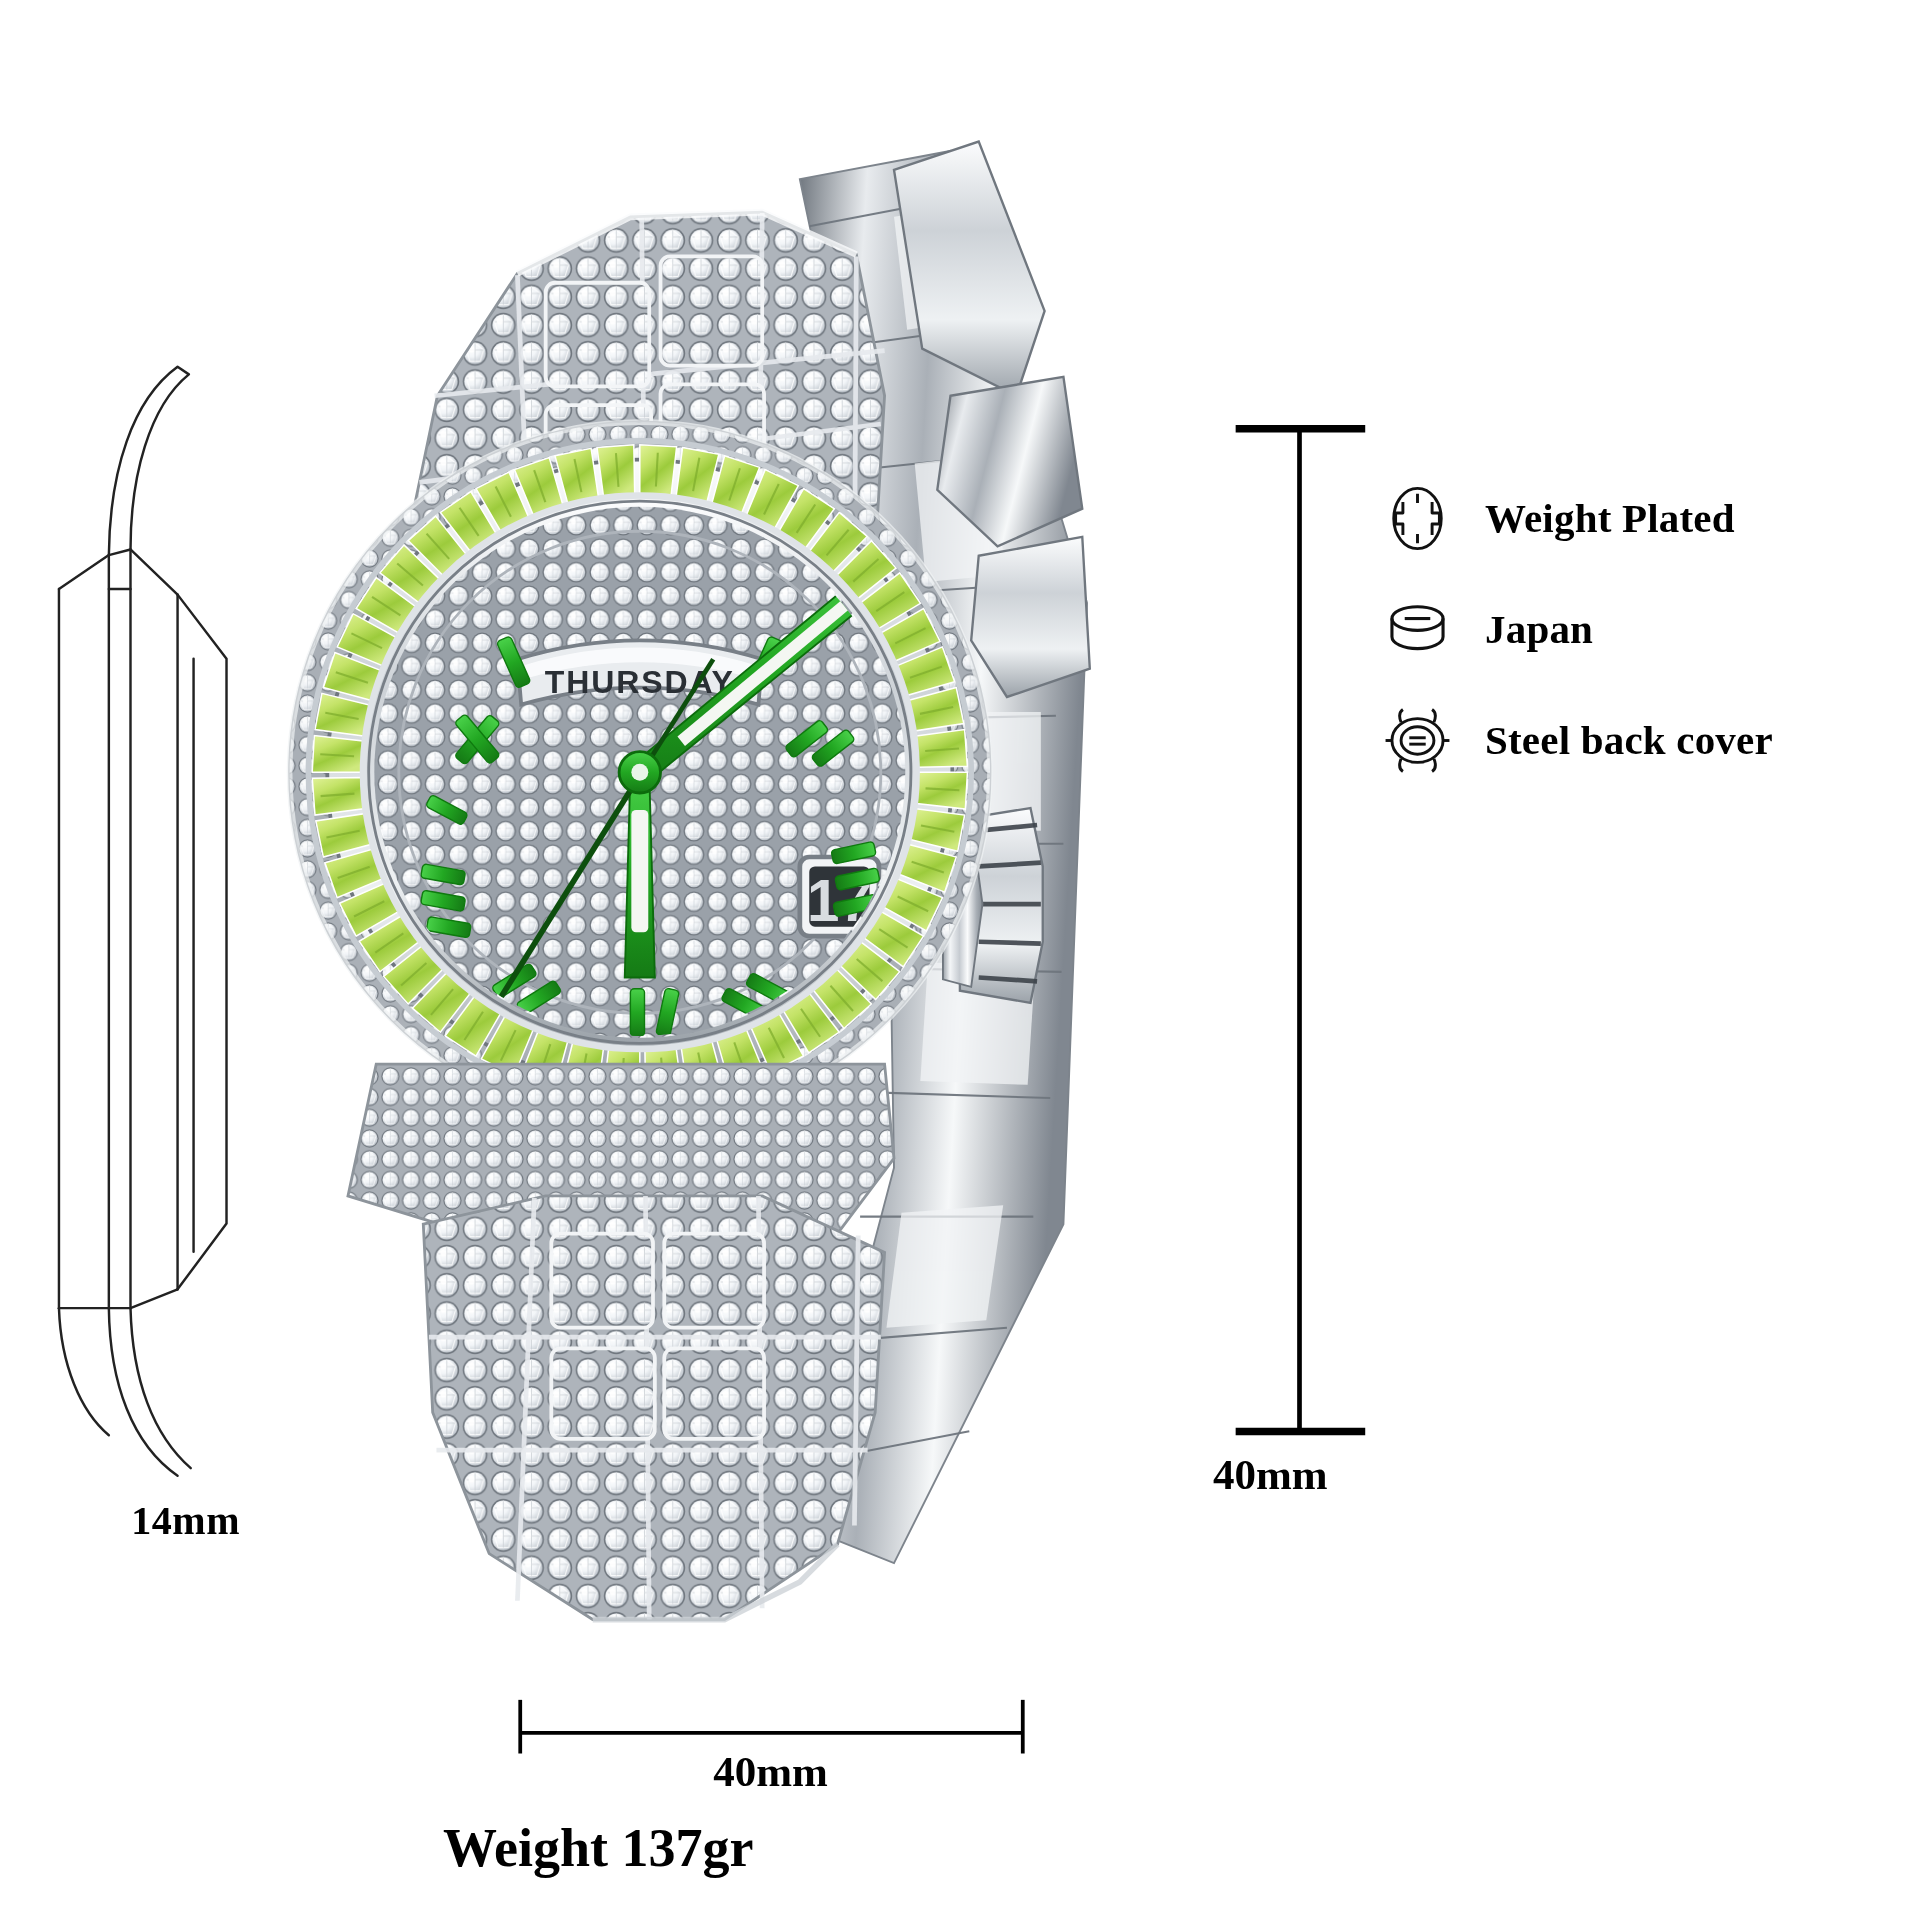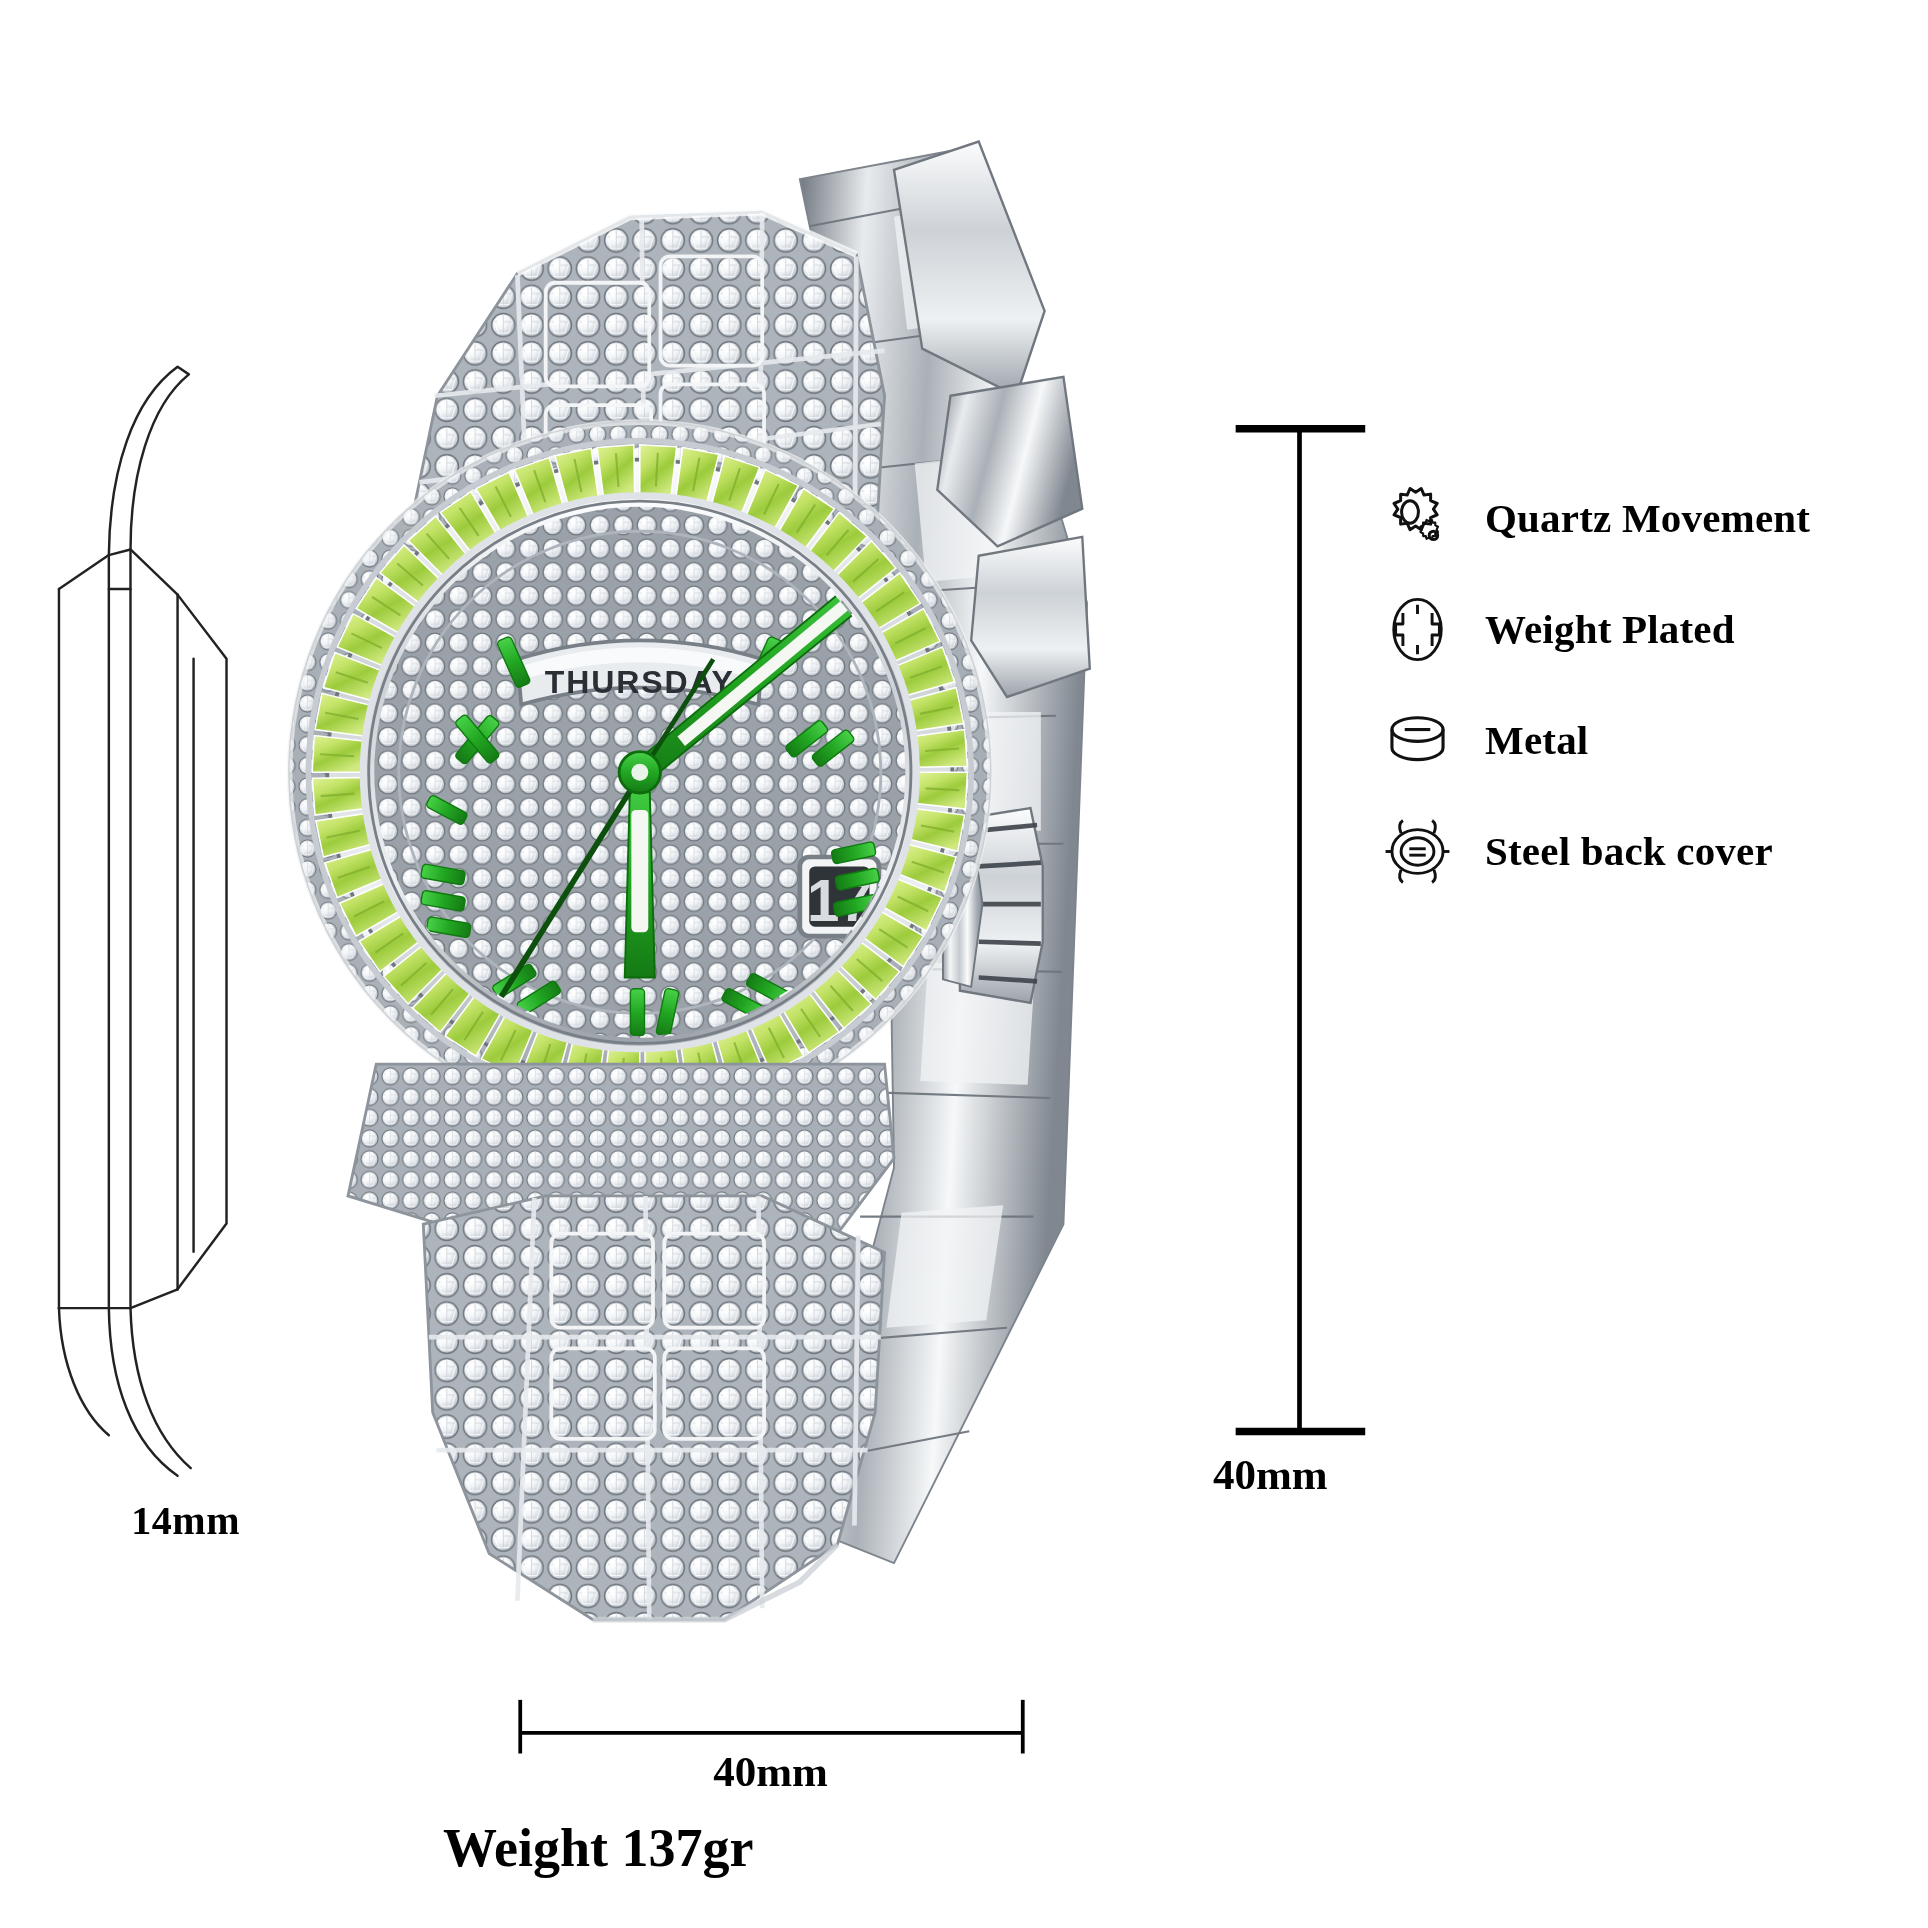--- a/index.html
+++ b/index.html
@@ -427,33 +427,20 @@
     <svg viewBox="0 0 180 1100">
       <line x1="22" y1="14" x2="160" y2="14" stroke="#000" stroke-width="8"></line>
       <line x1="22" y1="1082" x2="160" y2="1082" stroke="#000" stroke-width="8"></line>
       <line x1="90" y1="14" x2="90" y2="1082" stroke="#000" stroke-width="5"></line>
     </svg>
   </div>
   <div id="case-height-label">40mm</div>
 
   <div id="feature-list">
 
-    <div class="feature-row">
-      <span class="feature-icon">
-        <svg width="75" height="75" viewBox="0 0 80 80" fill="none" stroke="#111" stroke-width="3.2" stroke-linejoin="round">
-          <path d="M32 8 l6 4 6-4 3 7 7-1 0 7 7 3 -4 6 4 6 -7 3 0 7 -7-1 -3 7
-                   -6-4 -6 4 -3-7 -7 1 0-7 -7-3 4-6 -4-6 7-3 0-7 7 1 Z"></path>
-          <ellipse cx="32" cy="33" rx="9" ry="12"></ellipse>
-          <path d="M58 50 l4 2 4-2 1 4 4 0 0 4 4 2 -2 4 2 4 -4 2 0 4 -4 0 -1 4
-                   -4-2 -4 2 -1-4 -4 0 0-4 -4-2 2-4 -2-4 4-2 0-4 4 0 Z" transform="translate(-8,-6) scale(0.72) translate(22,16)"></path>
-          <circle cx="57" cy="58" r="4.5"></circle>
-        </svg>
-      </span>
-      <span class="feature-label">Quartz Movement</span>
-    </div>
 
     <div class="feature-row">
       <span class="feature-icon">
         <svg width="73" height="73" viewBox="0 0 80 80" fill="none" stroke="#111" stroke-width="3.2" stroke-linejoin="round">
           <ellipse cx="40" cy="40" rx="26" ry="33"></ellipse>
           <path d="M40 13 v10 M40 57 v10"></path>
           <path d="M24 22 v12 h-8 v12 h8 v12
                    M56 22 v12 h8 v12 h-8 v12"></path>
         </svg>
       </span>
@@ -463,21 +450,21 @@
 
 
     <div class="feature-row">
       <span class="feature-icon">
         <svg width="73" height="73" viewBox="0 0 80 80" fill="none" stroke="#111" stroke-width="3.4" stroke-linejoin="round">
           <ellipse cx="40" cy="28" rx="28" ry="13"></ellipse>
           <path d="M12 28 v20 a28 13 0 0 0 56 0 v-20"></path>
           <line x1="26" y1="28" x2="54" y2="28"></line>
         </svg>
       </span>
-      <span class="feature-label">Metal</span>
+      <span class="feature-label">Japan</span>
     </div>
 
     <div class="feature-row">
       <span class="feature-icon">
         <svg width="73" height="73" viewBox="0 0 80 80" fill="none" stroke="#111" stroke-width="3.2" stroke-linejoin="round">
           <ellipse cx="40" cy="40" rx="28" ry="24"></ellipse>
           <ellipse cx="40" cy="40" rx="18" ry="15"></ellipse>
           <line x1="31" y1="37" x2="49" y2="37"></line>
           <line x1="31" y1="44" x2="49" y2="44"></line>
           <path d="M22 20 q-4 -10 2 -14 M58 20 q4 -10 -2 -14

